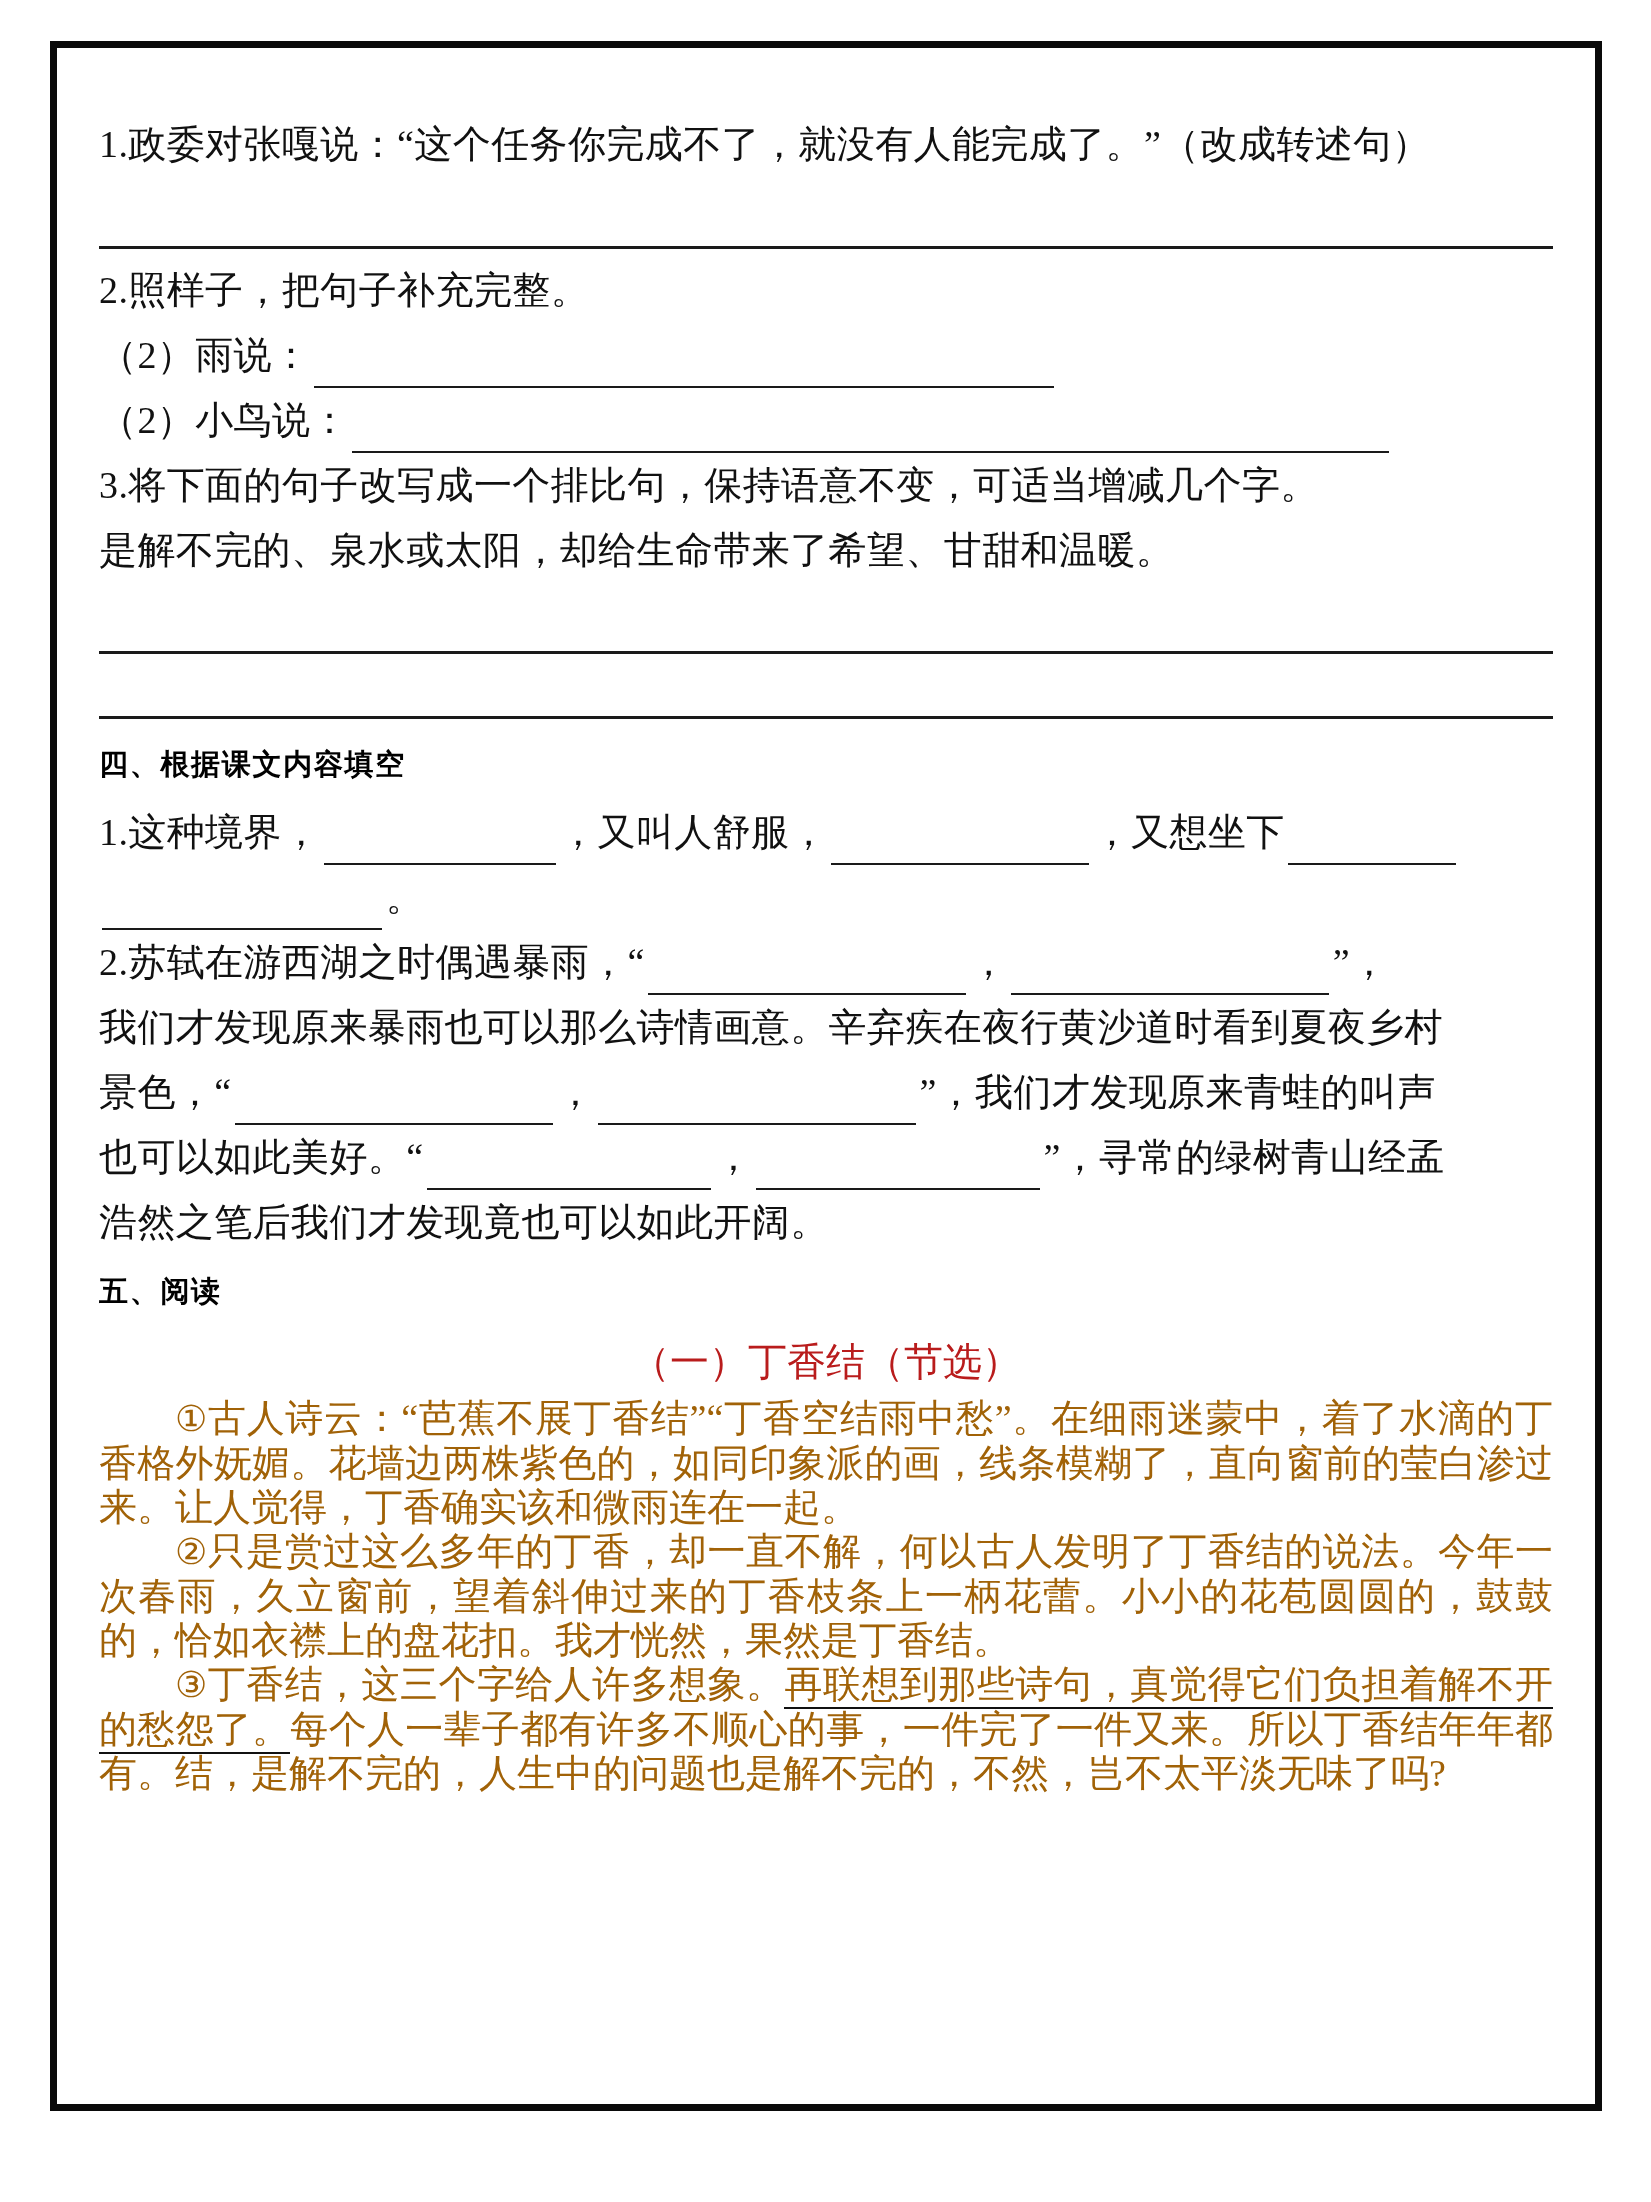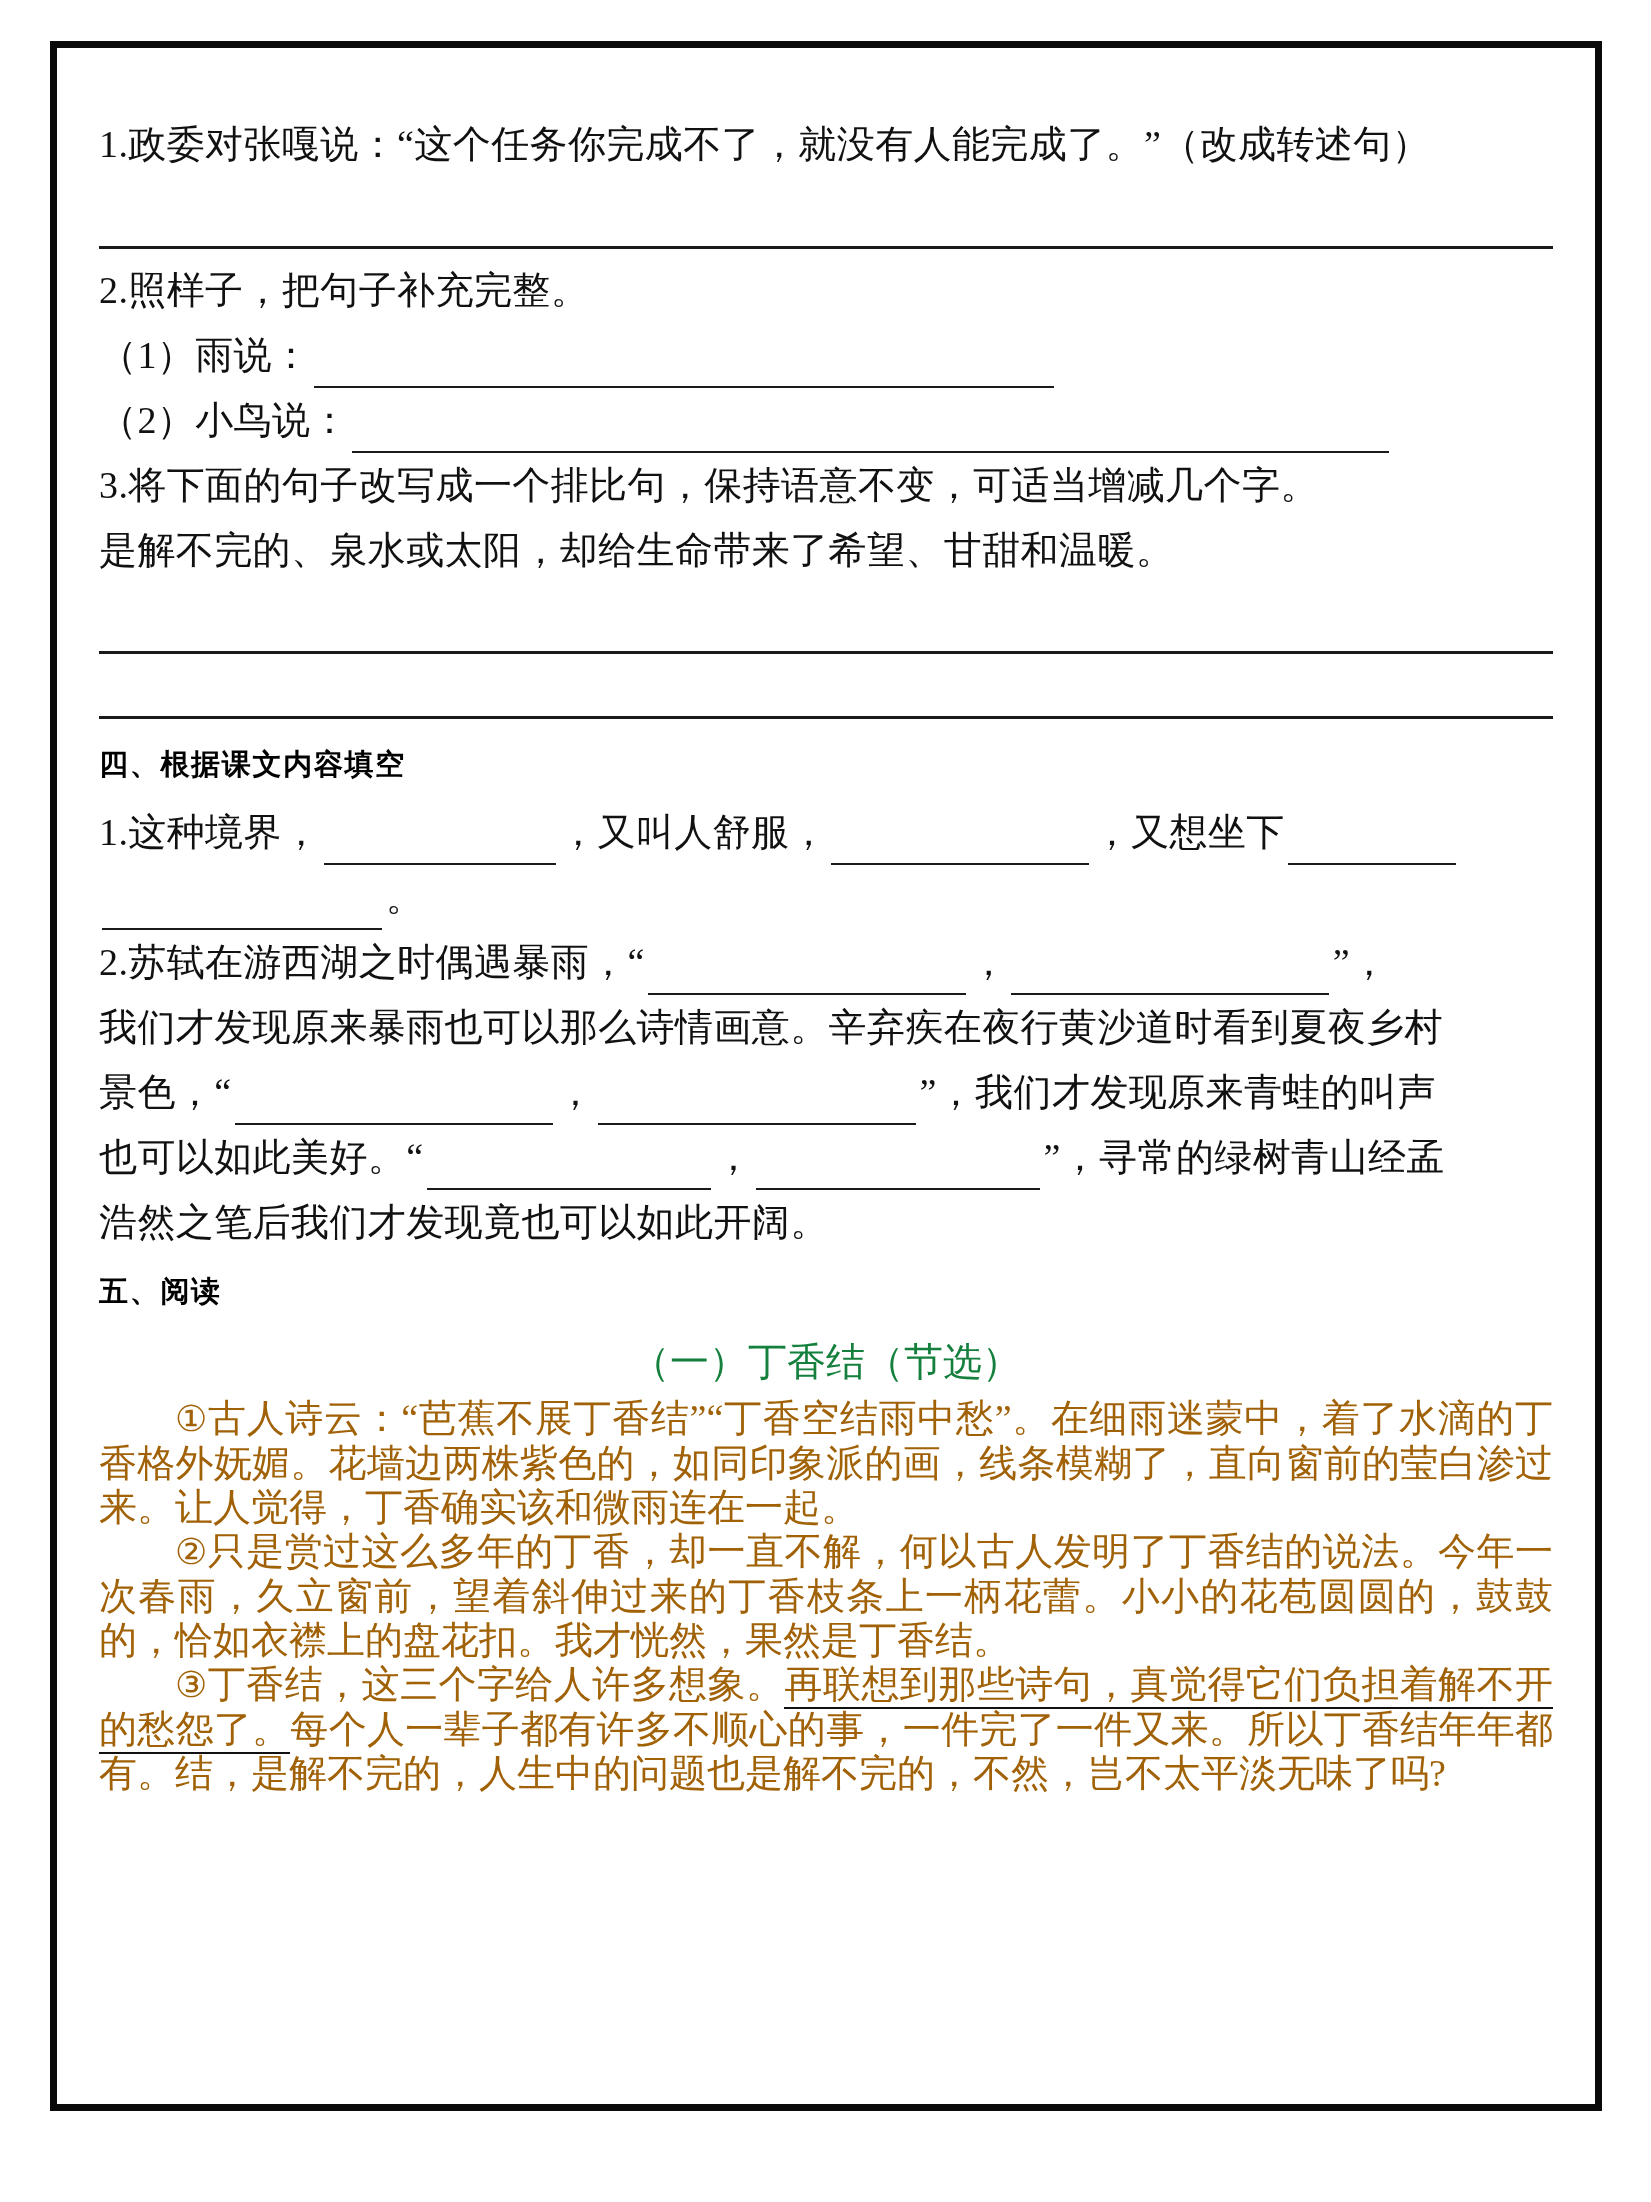--- a/index.html
+++ b/index.html
@@ -54,21 +54,21 @@
     font-weight: bold;
     color: #000000;
     letter-spacing: 1.7px;
   }
 
   
   .center-title {
     text-align: center;
     font-size: 39px;
     line-height: 69px;
-    color: #15803d;
+    color: #b91c1c;
   }
 
   
   .blank {
     display: inline-block;
     border-bottom: 2.6px solid #1a1a1a;
     height: 43px;
     vertical-align: bottom;
     margin: 0 3.4px;
   }
@@ -116,21 +116,21 @@
     </div>
     <div class="spacer-sm"></div>
     <div class="rule-row">
       <div class="rule"></div>
     </div>
 
     <div class="line">
       <span class="txt">2.照样子，把句子补充完整。</span>
     </div>
     <div class="line">
-      <span class="txt">（1）雨说：</span>
+      <span class="txt">（2）雨说：</span>
       <span class="blank" style="width:740px;"></span>
     </div>
     <div class="line">
       <span class="txt">（2）小鸟说：</span>
       <span class="blank" style="width:1037px;"></span>
     </div>
 
     <div class="line">
       <span class="txt">3.将下面的句子改写成一个排比句，保持语意不变，可适当增减几个字。</span>
     </div>

